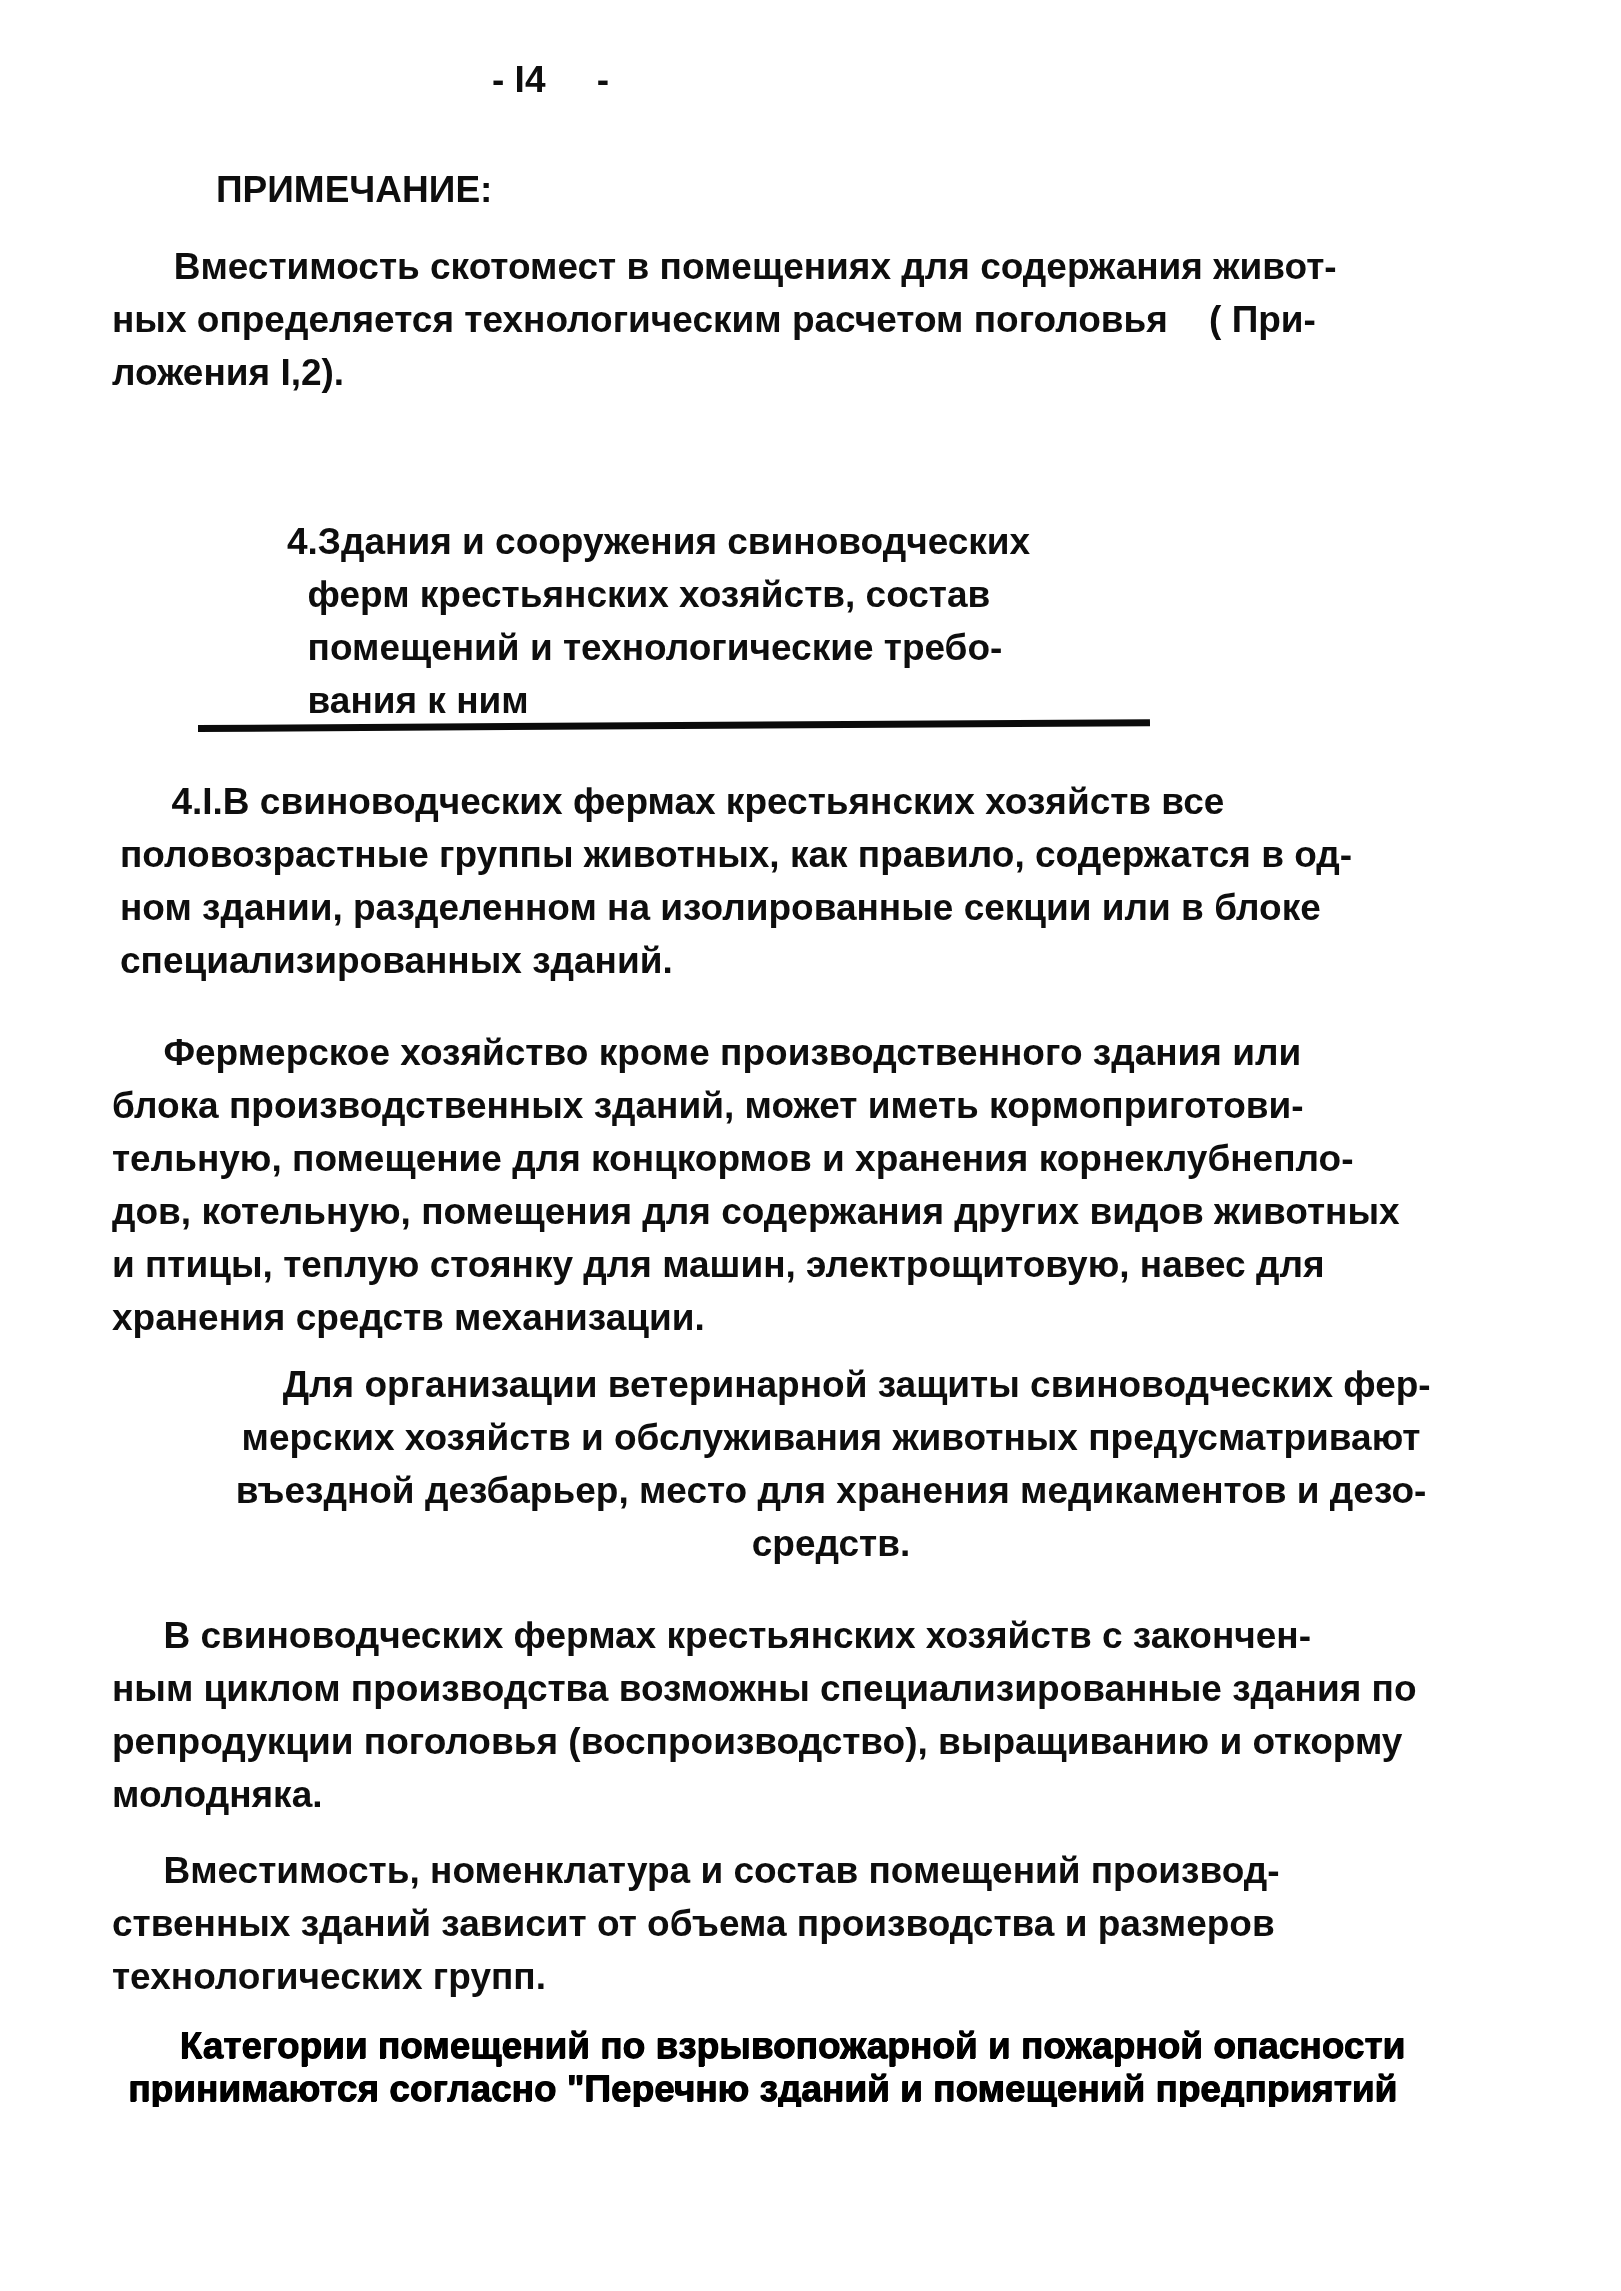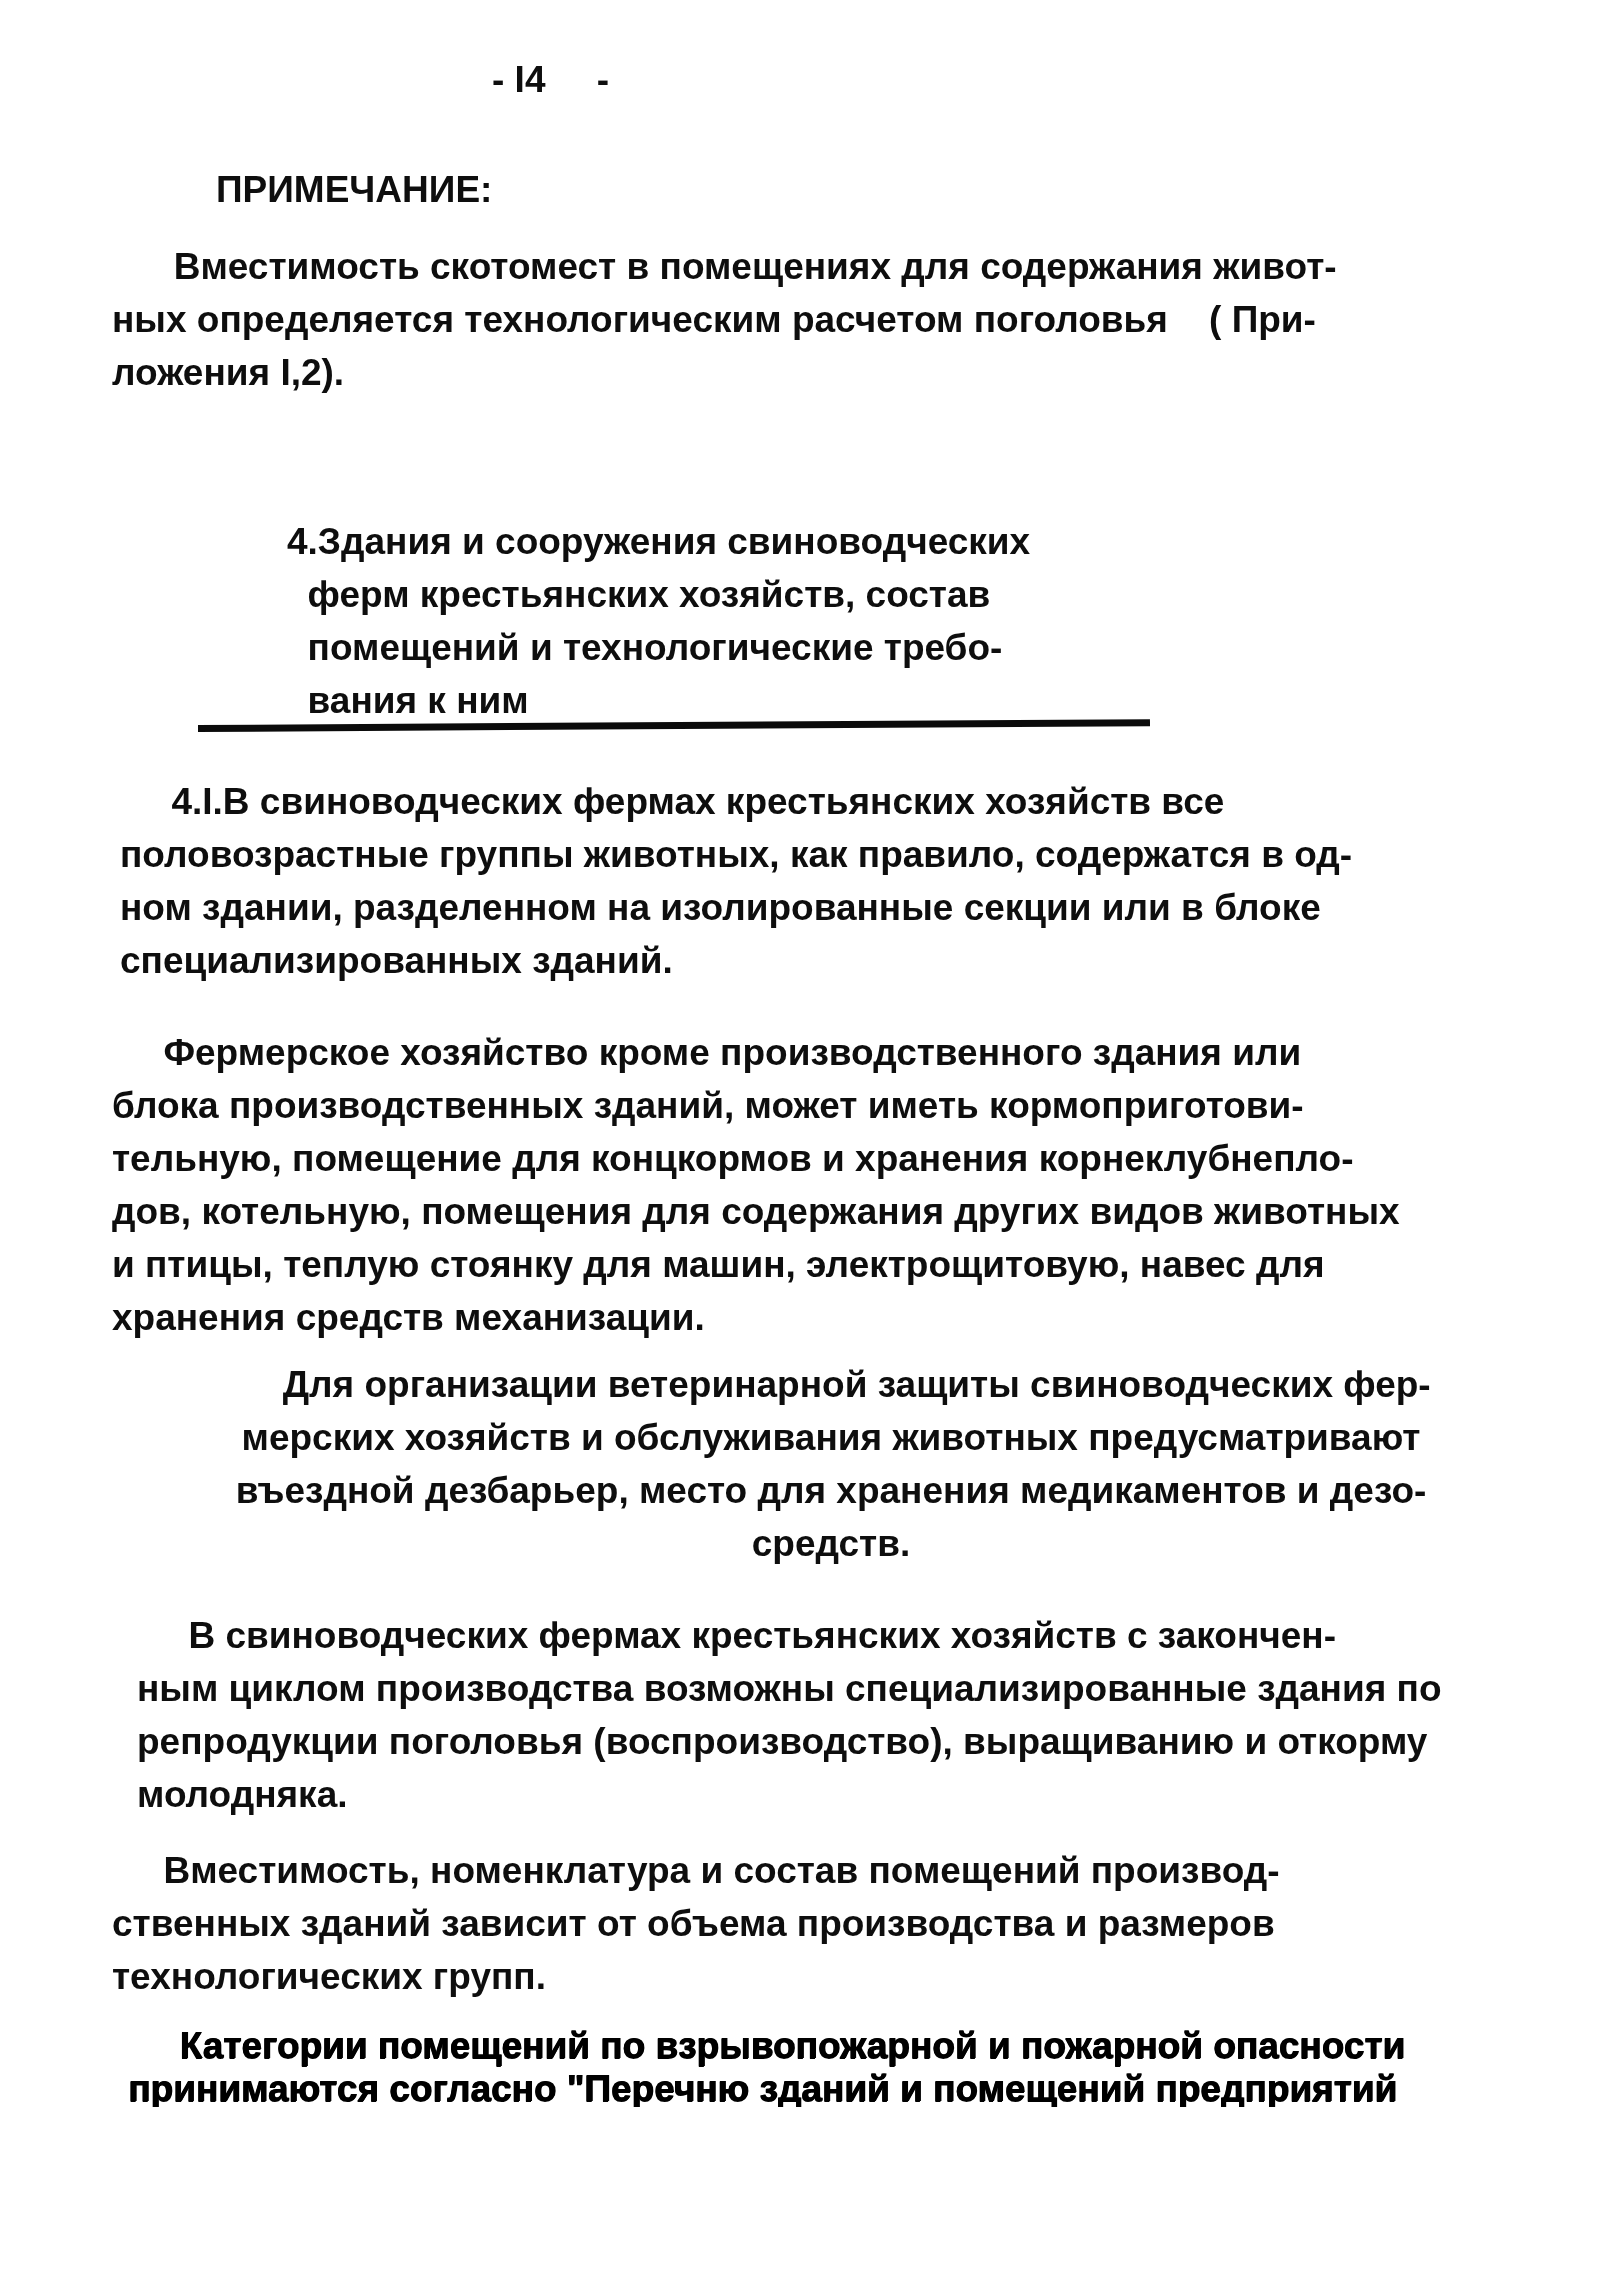--- a/index.html
+++ b/index.html
@@ -35,21 +35,21 @@
     top: 725px;
     width: 952px;
     height: 6.6px;
     background: #0b0b0b;
     transform: rotate(-0.35deg);
     transform-origin: left center;
   }
   .para-41        { left: 120px;  top: 775px;  width: 1438px; }
   .para-farm      { left: 112px;  top: 1026px; width: 1438px; }
   .para-vet       { left: 112px;  top: 1358px; width: 1438px; text-align: center; }
-  .para-cycle     { left: 112px;  top: 1609px; width: 1438px; margin-left: 25px; }
+  .para-cycle     { left: 112px;  top: 1609px; width: 1438px; }
   .para-capacity  { left: 112px;  top: 1844px; width: 1438px; }
   .para-fire {
     left: 112px;
     top: 2024px;
     width: 1476px;
     line-height: 43px;
     color: #000;
     text-shadow: 0.9px 0 0 currentColor, 0 0.6px 0 currentColor;
     margin-left: 16px;
   }

